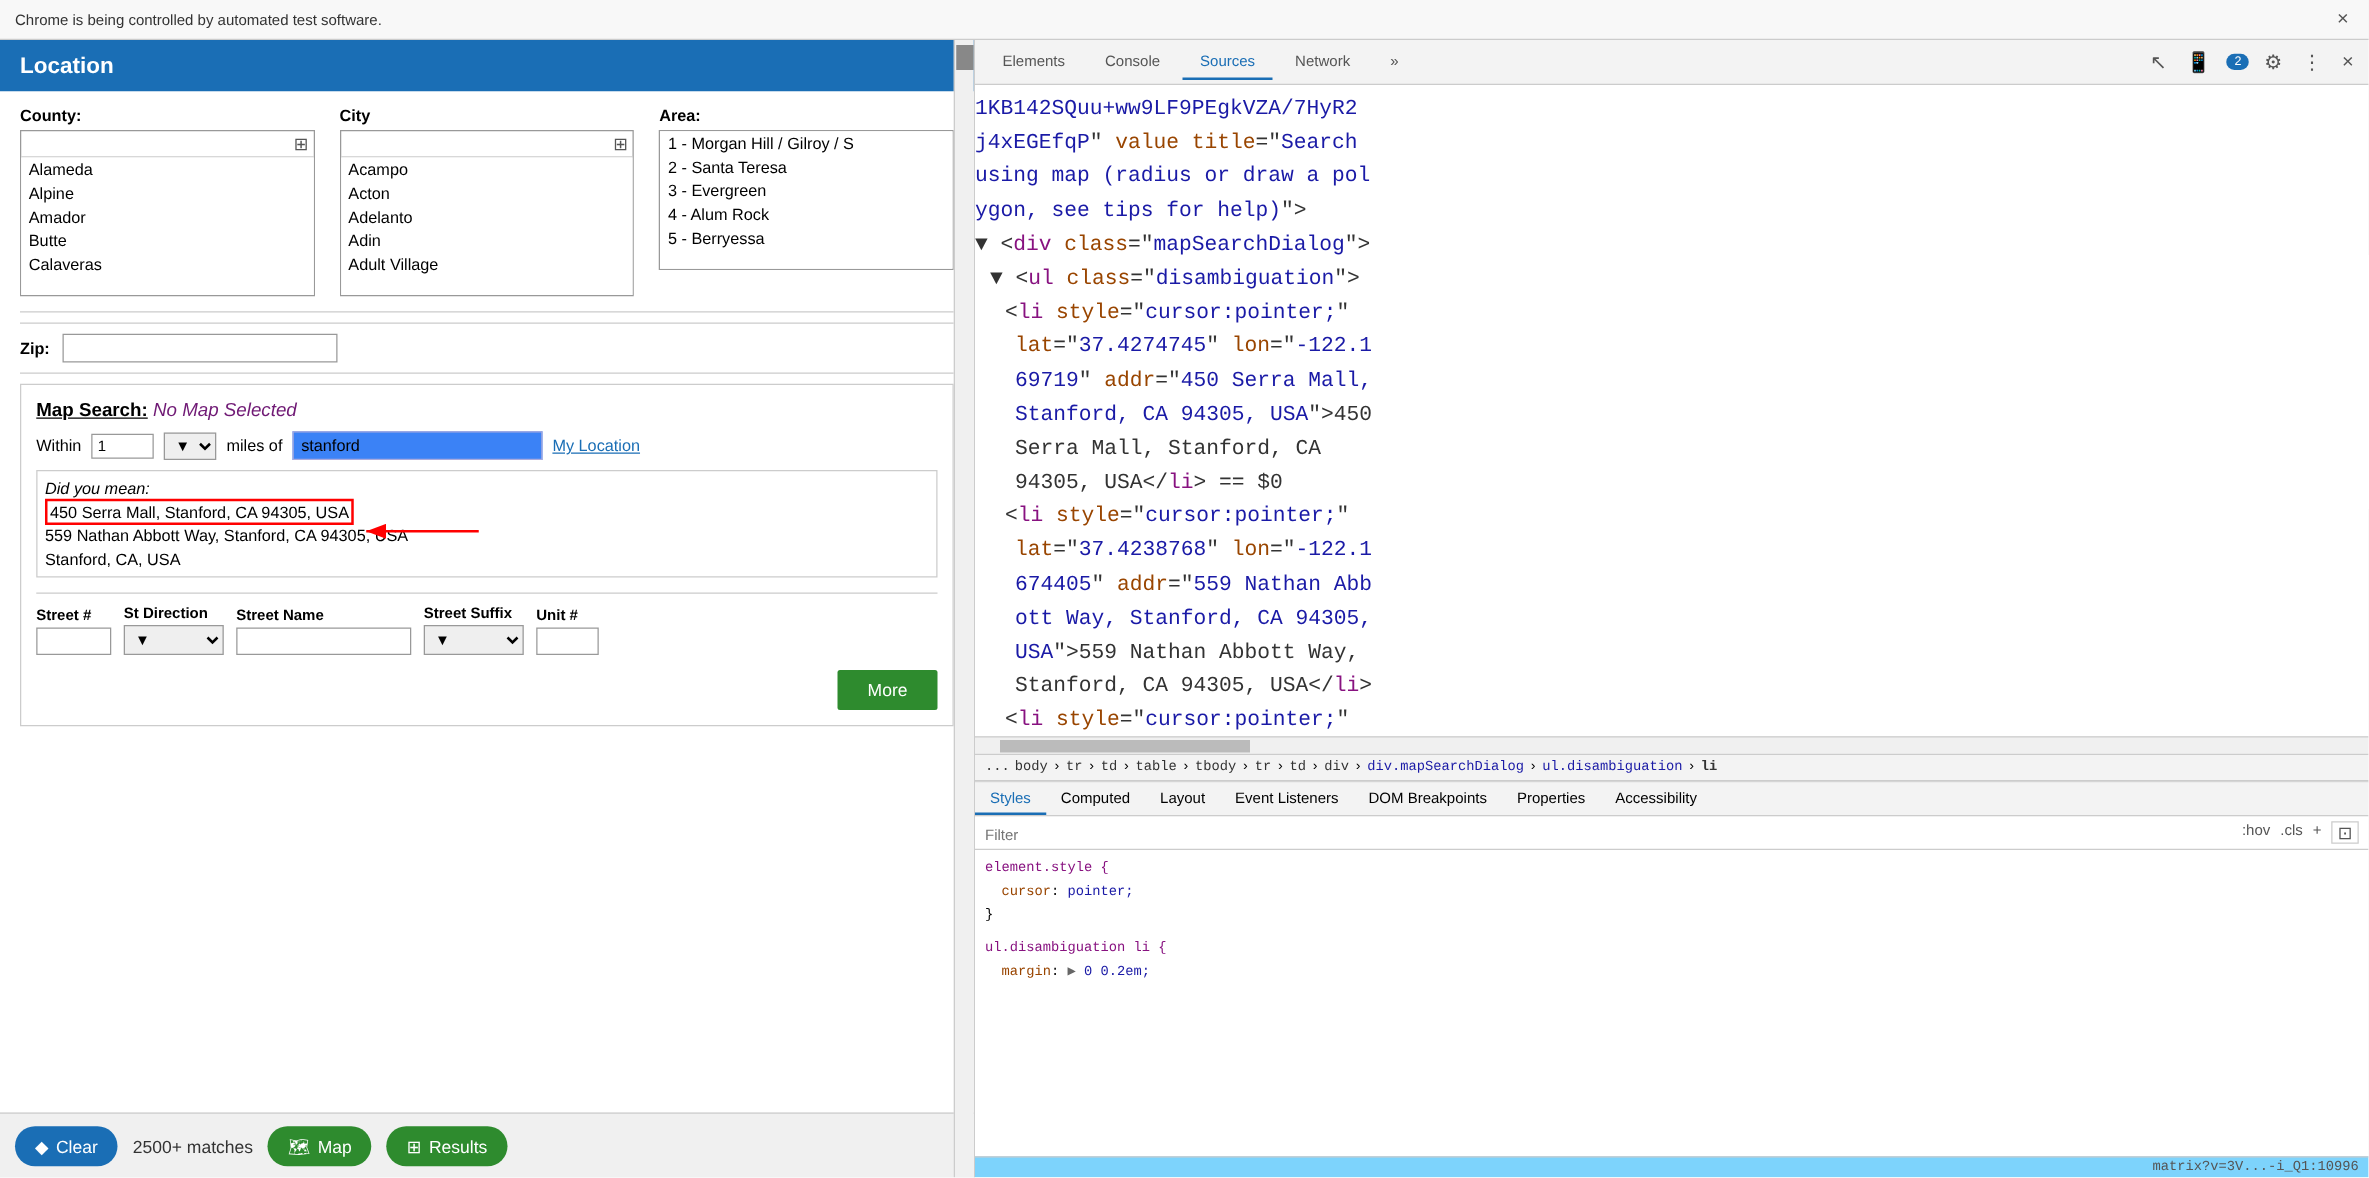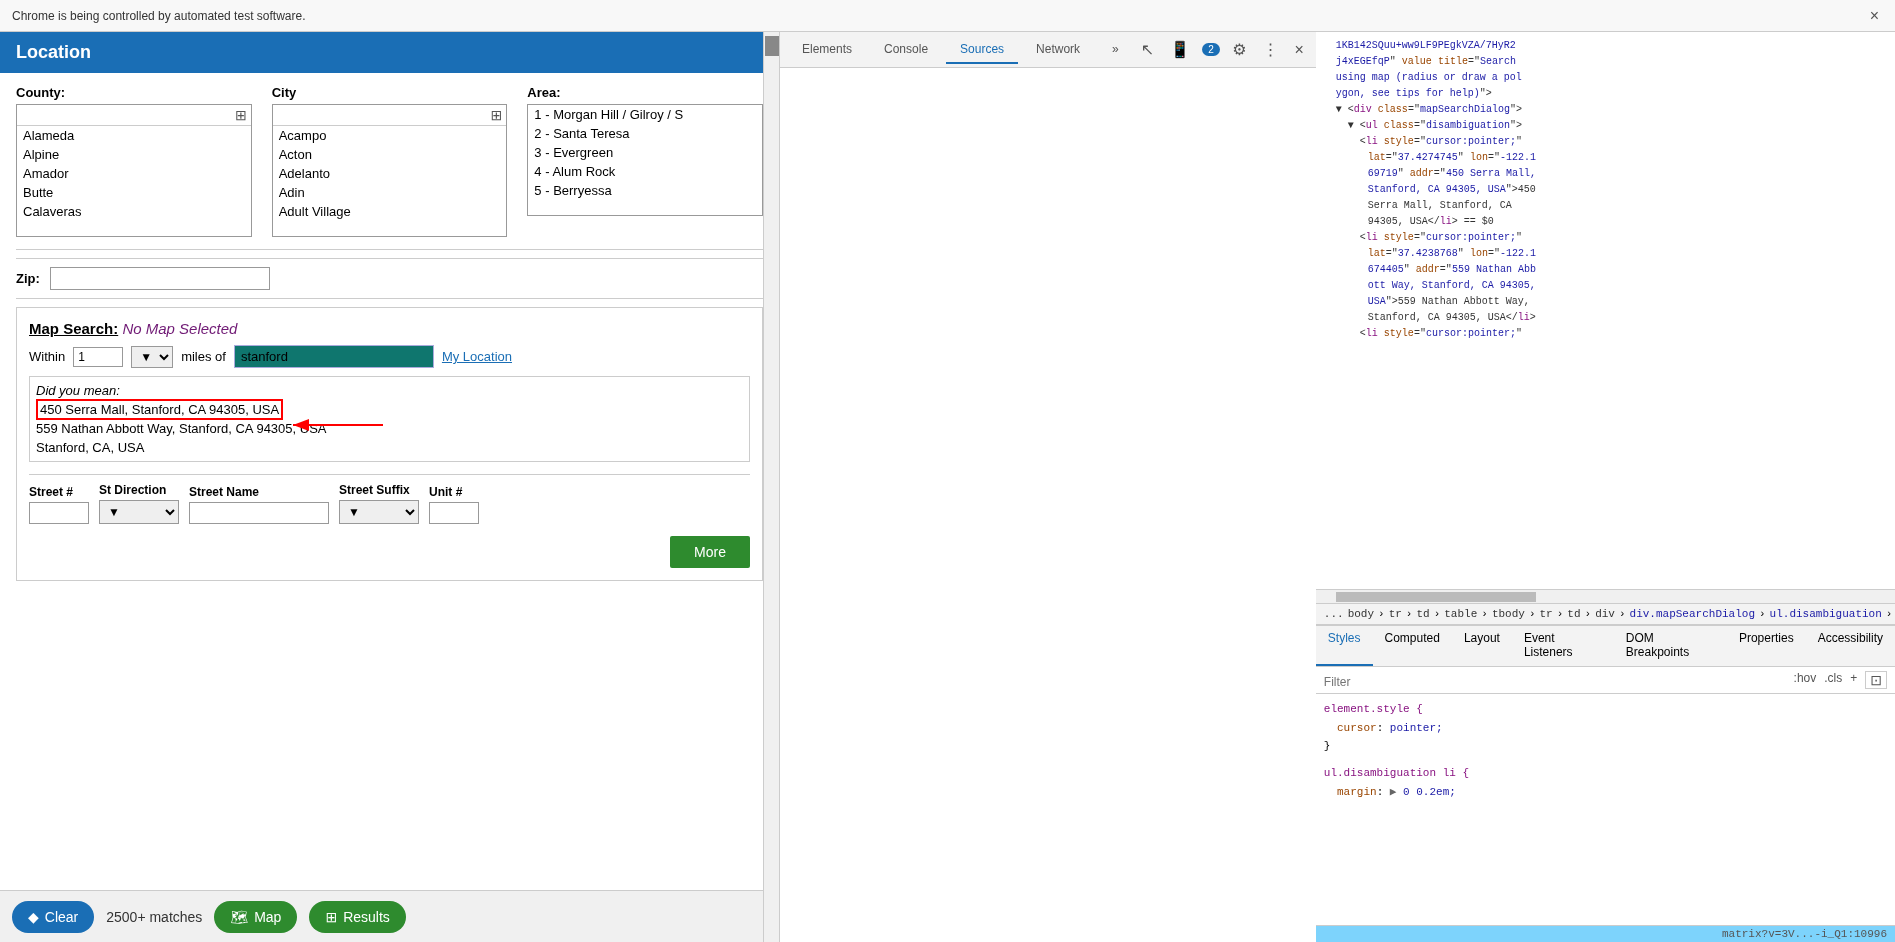--- a/index.html
+++ b/index.html
@@ -164,21 +164,21 @@
 
     .within-select {
       border: 1px solid #999;
       padding: 2px 4px;
       font-size: 12px;
     }
 
     .miles-input {
       width: 200px;
       border: 1px solid #aad;
-      background: #0f766e;
+      background: #3b82f6;
       padding: 3px 6px;
       font-size: 13px;
     }
 
     .my-location-link {
       color: #1a6eb5;
       text-decoration: underline;
       cursor: pointer;
       font-size: 13px;
     }
@@ -313,21 +313,21 @@
       display: flex;
       flex-direction: column;
       align-items: center;
     }
 
     
     .devtools-panel {
       flex: 1;
       background: #fff;
       display: flex;
-      flex-direction: row;
+      flex-direction: column;
       overflow: hidden;
     }
 
     
     .devtools-header {
       display: flex;
       align-items: center;
       border-bottom: 1px solid #ccc;
       background: #f3f3f3;
       padding: 0 8px;
@@ -378,23 +378,23 @@
     .devtools-content {
       flex: 1;
       overflow: hidden;
       display: flex;
       flex-direction: column;
     }
 
     .devtools-code-area {
       flex: 1;
       overflow-y: auto;
-      padding: 6px 20px;
+      padding: 6px 0;
       font-family: 'Courier New', monospace;
-      font-size: 10px;
+      font-size: 17px;
       line-height: 1.6;
       color: #333;
     }
 
     .devtools-code-area::-webkit-scrollbar { width: 12px; }
     .devtools-code-area::-webkit-scrollbar-track { background: #f0f0f0; }
     .devtools-code-area::-webkit-scrollbar-thumb { background: #bbb; }
 
     .code-line { white-space: pre-wrap; word-break: break-all; }
     .code-purple { color: #881280; }

